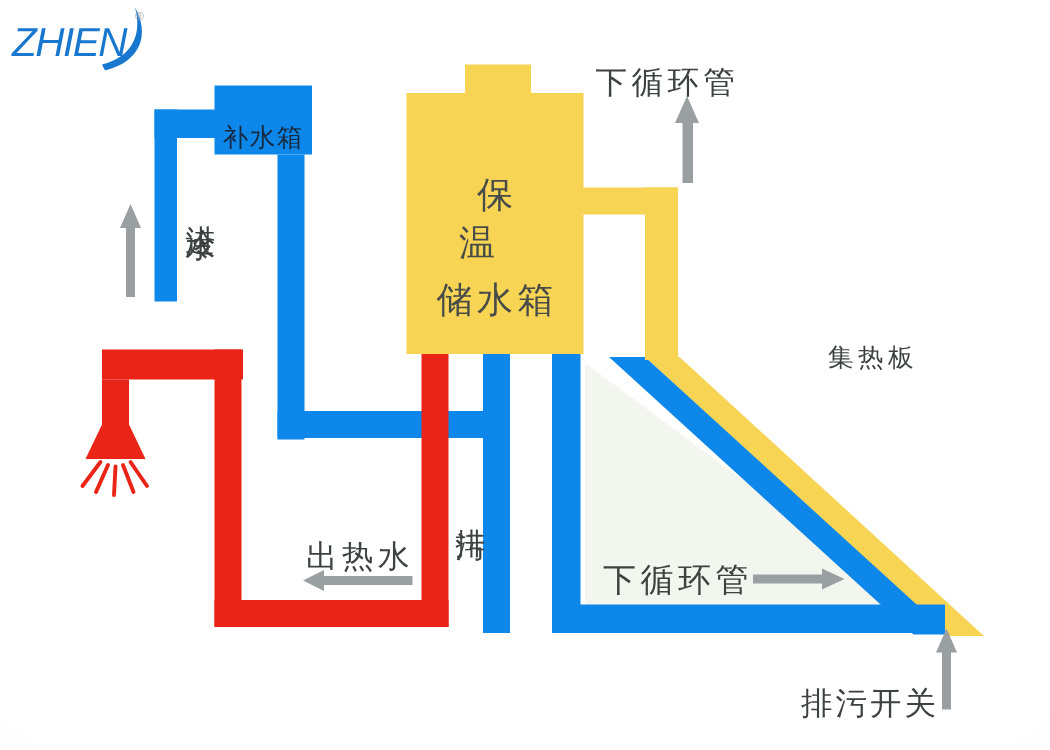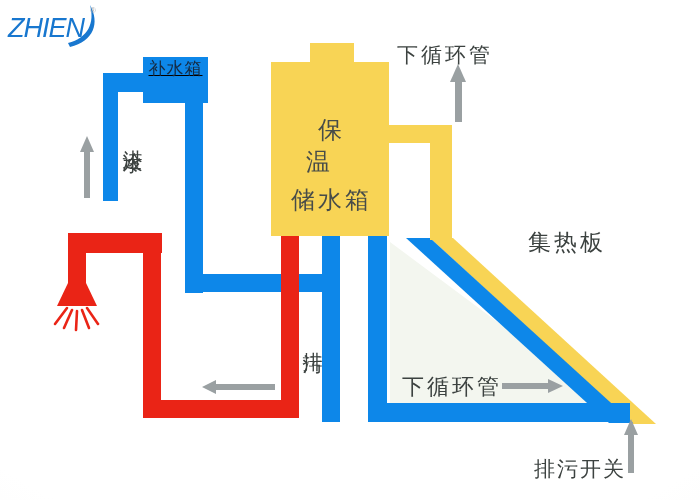--- a/index.html
+++ b/index.html
@@ -34,21 +34,21 @@
            color:var(--company-gray);letter-spacing:2px;}
   .regmark{position:absolute;left:90px;top:6px;font-size:8px;color:#a7acb0;}
   
   .tank-body{left:271px;top:62px;width:118px;height:174px;background:var(--tank-yellow);}
   .tank-cap{left:310px;top:43px;width:44px;height:20px;background:var(--tank-yellow);}
   .tank-l1{position:absolute;left:0;top:52px;width:100%;text-align:center;
            font-size:24px;color:var(--tank-text);letter-spacing:24px;text-indent:24px;}
   .tank-l2{position:absolute;left:0;top:86px;width:100%;text-align:center;
            font-size:24px;color:var(--tank-text);letter-spacing:3px;text-indent:3px;margin-top:36px;}
   .makeup-box{left:143px;top:57px;width:65px;height:46px;background:var(--pipe-cold);
-              display:flex;align-items:flex-start;justify-content:center;text-decoration:underline;}
+              display:flex;align-items:flex-end;justify-content:center;}
   .makeup-box span{font-size:17px;color:var(--makeup-text);letter-spacing:1px;}
   
   .tri{width:0;height:0;position:absolute;}
   .head-up{border-left:7px solid transparent;border-right:7px solid transparent;
            border-bottom:16px solid var(--arrow-gray);}
   .head-up-big{border-left:8px solid transparent;border-right:8px solid transparent;
            border-bottom:18px solid var(--arrow-gray);}
   .head-left{border-top:7px solid transparent;border-bottom:7px solid transparent;
            border-right:14px solid var(--arrow-gray);}
   .head-right{border-top:7px solid transparent;border-bottom:7px solid transparent;
@@ -128,18 +128,19 @@
     <div class="arrow-part abs" style="left:0;top:4px;width:47px;height:6px;"></div>
     <div class="tri head-right" style="left:46px;top:0;"></div>
   </div>
   <div class="abs" style="left:624px;top:419px;width:14px;height:56px;">
     <div class="tri head-up" style="left:0;top:0;"></div>
     <div class="arrow-part abs" style="left:4px;top:14px;width:6px;height:40px;"></div>
   </div>
 
   <div class="lbl lbl-v" style="left:120px;top:134px;height:80px;font-size:20px;letter-spacing:2px;">进冷水</div>
   <div class="lbl" style="left:397px;top:41px;font-size:21px;letter-spacing:3px;">下循环管</div>
-  <div class="lbl" style="left:528px;top:227px;font-size:23px;letter-spacing:3px;">集热板</div>
+  <div class="lbl" style="left:552px;top:227px;font-size:17px;letter-spacing:3px;">集热板</div>
+  <div class="lbl" style="left:204px;top:357px;font-size:21px;letter-spacing:3px;">出热水</div>
   <div class="lbl lbl-v" style="left:300px;top:336px;height:52px;font-size:20px;letter-spacing:2px;">排污</div>
   <div class="lbl" style="left:402px;top:372px;font-size:22px;letter-spacing:3px;">下循环管</div>
   <div class="lbl" style="left:534px;top:455px;font-size:21px;letter-spacing:2px;">排污开关</div>
 
 </div>
 
 </body></html>

